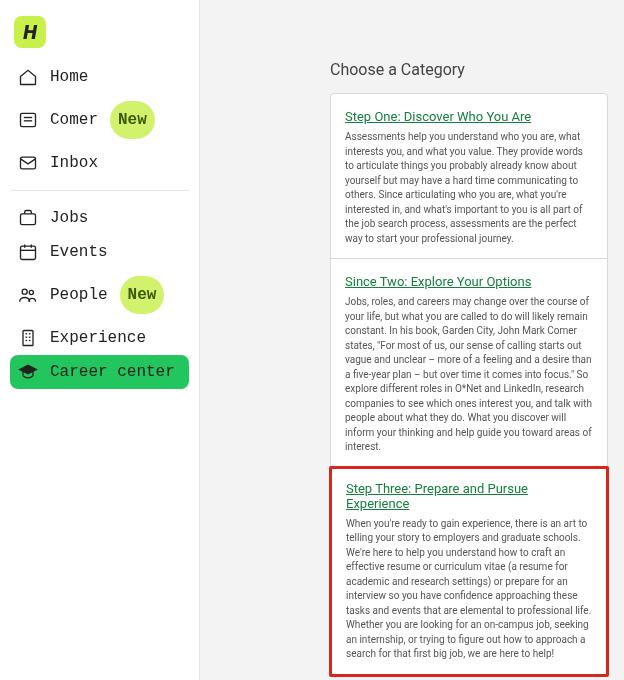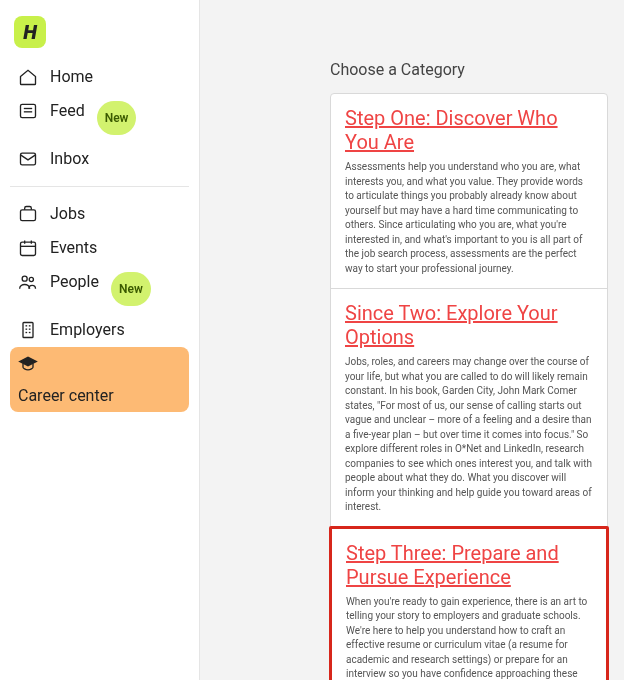--- a/index.html
+++ b/index.html
@@ -30,42 +30,44 @@
     justify-content: center;
     font-weight: 900;
     font-style: italic;
     font-size: 20px;
     color: #222;
     margin: 4px 0 12px 4px;
   }
   .nav-list { list-style: none; }
   .nav-item {
     display: flex;
+    align-items: center;
     padding: 7px 8px;
     border-radius: 8px;
     cursor: pointer;
     font-size: 16px;
     color: #222;
     gap: 12px;
-  }
-  .nav-item.active { background: #fdba74; flex-direction: column; }
+    font-family: Liberation Mono, monospace;
+  }
+  .nav-item.active { background: #22c55e; }
   .nav-icon {
     width: 20px;
     height: 20px;
     display: flex;
     align-items: center;
     justify-content: center;
     flex-shrink: 0;
   }
   .nav-icon svg { width: 20px; height: 20px; stroke: #222; fill: none; stroke-width: 1.6; }
   .nav-icon.filled svg { fill: #222; stroke: #222; }
   .badge {
     background: #d2f26e;
     color: #3a5a00;
-    font-size: 12px;
+    font-size: 16px;
     font-weight: 600;
     padding: 10px 8px;
     border-radius: 999px;
   }
   .divider {
     border: none;
     border-top: 1px solid #e5e5e5;
     margin: 10px 0;
   }
   
@@ -98,22 +100,22 @@
   }
   .card:last-child { border-bottom: none; }
   .card.highlight {
     border: 3px solid #d7261b;
     margin: -2px;
     position: relative;
     z-index: 1;
     border-radius: 2px;
   }
   .card-title {
-    font-size: 20px;
-    color: #ef4444;
+    font-size: 13px;
+    color: #15803d;
     text-decoration: underline;
     margin-bottom: 6px;
     display: inline-block;
   }
   .card-body {
     font-size: 10px;
     line-height: 1.45;
     color: #555;
   }
 </style>
@@ -133,21 +135,21 @@
       <span>Home</span>
     </li>
     <li class="nav-item">
       <span class="nav-icon">
         <svg viewBox="0 0 24 24">
             <rect x="3" y="4" width="18" height="16" rx="2"></rect>
             <line x1="7" y1="9" x2="17" y2="9"></line>
             <line x1="7" y1="13" x2="17" y2="13"></line>
           </svg>
       </span>
-      <span>Feed</span>
+      <span>Comer</span>
       <span class="badge">New</span>
     </li>
     <li class="nav-item">
       <span class="nav-icon">
         <svg viewBox="0 0 24 24">
             <path d="M3 7 L12 13 L21 7"></path>
             <rect x="3" y="5" width="18" height="14" rx="2"></rect>
           </svg>
       </span>
       <span>Inbox</span>
@@ -194,21 +196,21 @@
         <svg viewBox="0 0 24 24">
             <rect x="6" y="3" width="12" height="18" rx="1"></rect>
             <line x1="9" y1="7" x2="11" y2="7"></line>
             <line x1="13" y1="7" x2="15" y2="7"></line>
             <line x1="9" y1="11" x2="11" y2="11"></line>
             <line x1="13" y1="11" x2="15" y2="11"></line>
             <line x1="9" y1="15" x2="11" y2="15"></line>
             <line x1="13" y1="15" x2="15" y2="15"></line>
           </svg>
       </span>
-      <span>Employers</span>
+      <span>Experience</span>
     </li>
     <li class="nav-item active">
       <span class="nav-icon filled">
         <svg viewBox="0 0 24 24">
             <path d="M2 9 L12 4 L22 9 L12 14 Z"></path>
             <path d="M6 11 V16 c0 1 3 3 6 3 s6-2 6-3 V11" fill="none"></path>
           </svg>
       </span>
       <span>Career center</span>
     </li>

